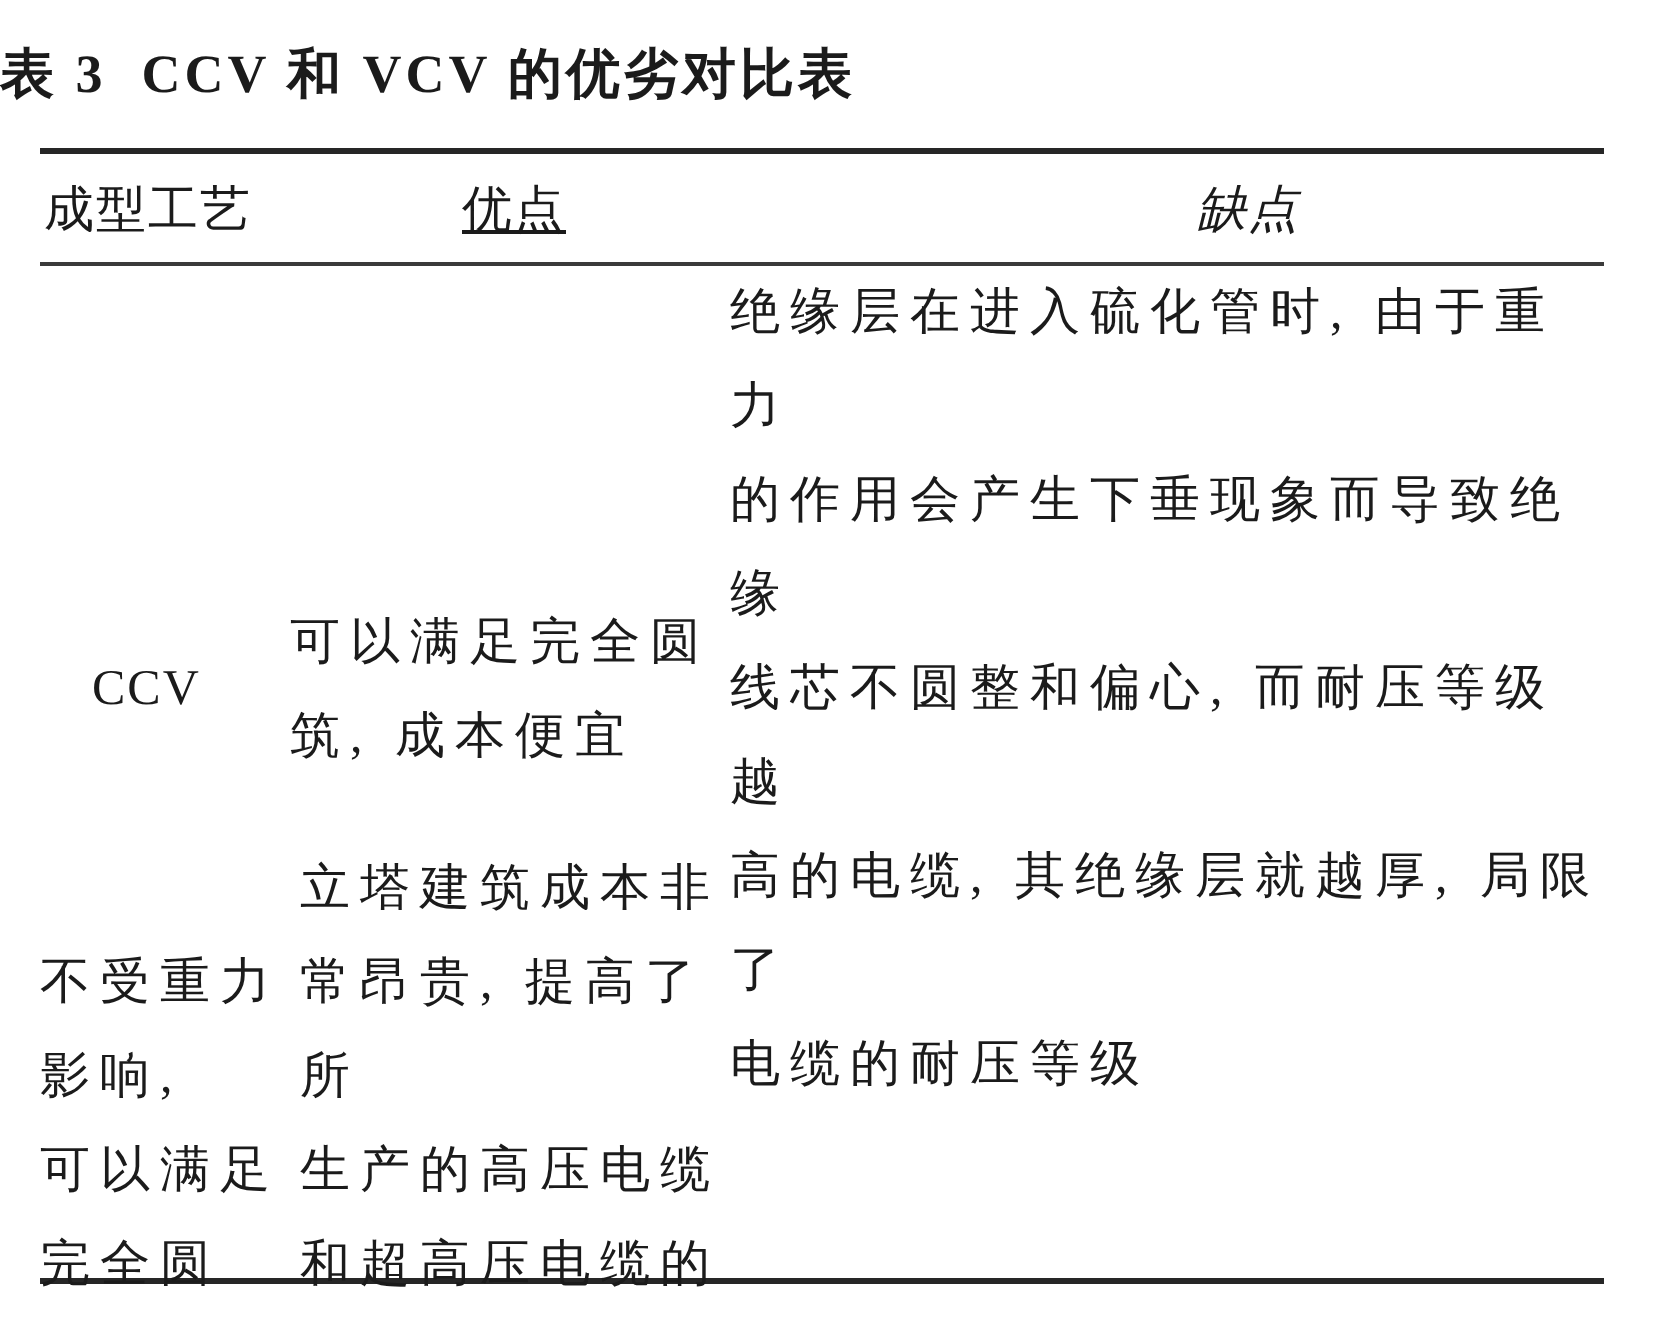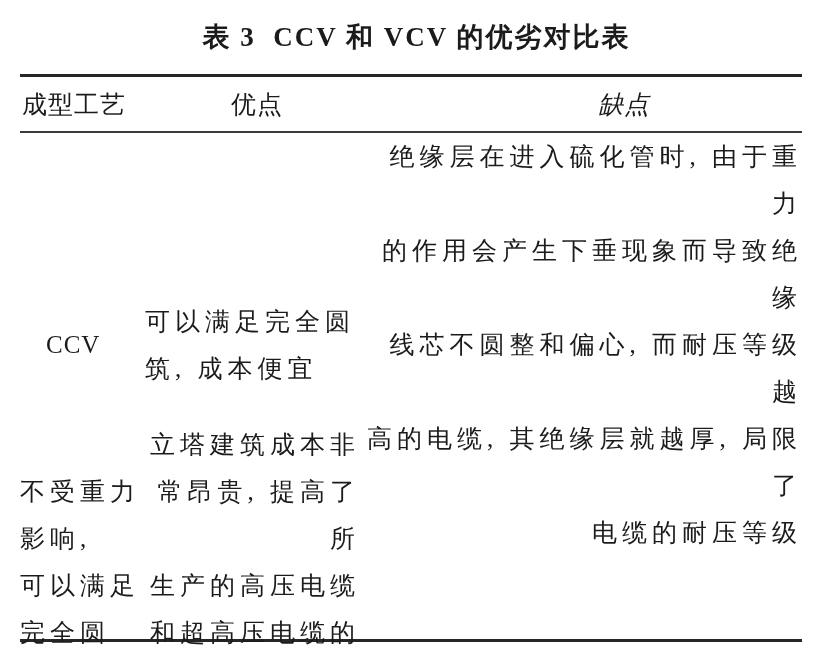--- a/index.html
+++ b/index.html
@@ -13,21 +13,21 @@
     position: relative;
     width: 833px;
     height: 663px;
     background: #ffffff;
     overflow: hidden;
   }
   .title {
     margin-top: 20px;
     height: 34px;
     line-height: 34px;
-    text-align: center;
+    text-align: left;
     font-weight: bold;
     font-size: 27px;
     letter-spacing: 2px;
     white-space: pre-wrap;
   }
   .rule {
     margin-left: 20px;
     width: 782px;
     background: #262626;
   }
@@ -41,35 +41,35 @@
     grid-template-columns: 125px 215px 442px;
     align-items: center;
   }
   .header-row {
     height: 54px;
     font-size: 25px;
     letter-spacing: 1px;
     gap: 28px;
   }
   .hcell.c1 { padding-left: 2px; }
-  .hcell.c2 { padding-left: 58px; }
+  .hcell.c2 { padding-left: 58px; text-decoration: underline; }
   .hcell.c3 { padding-left: 182px; font-style: italic; }
   .body-row {
     font-size: 25px;
     line-height: 47px;
     letter-spacing: 5px;
   }
   .row1 { height: 288px; }
   .row2 { height: 218px; }
   .cell { white-space: pre-wrap; }
   .process {
     padding-left: 26px;
     letter-spacing: 1px;
   }
-  .dis { padding-left: 5px; text-align: right; }
+  .dis { padding-left: 5px; }
 </style>
 </head>
 <body>
 
 <div class="page">
 
   <div class="title">表 3  CCV 和 VCV 的优劣对比表</div>
 
   <div class="rule thick top"></div>
 

